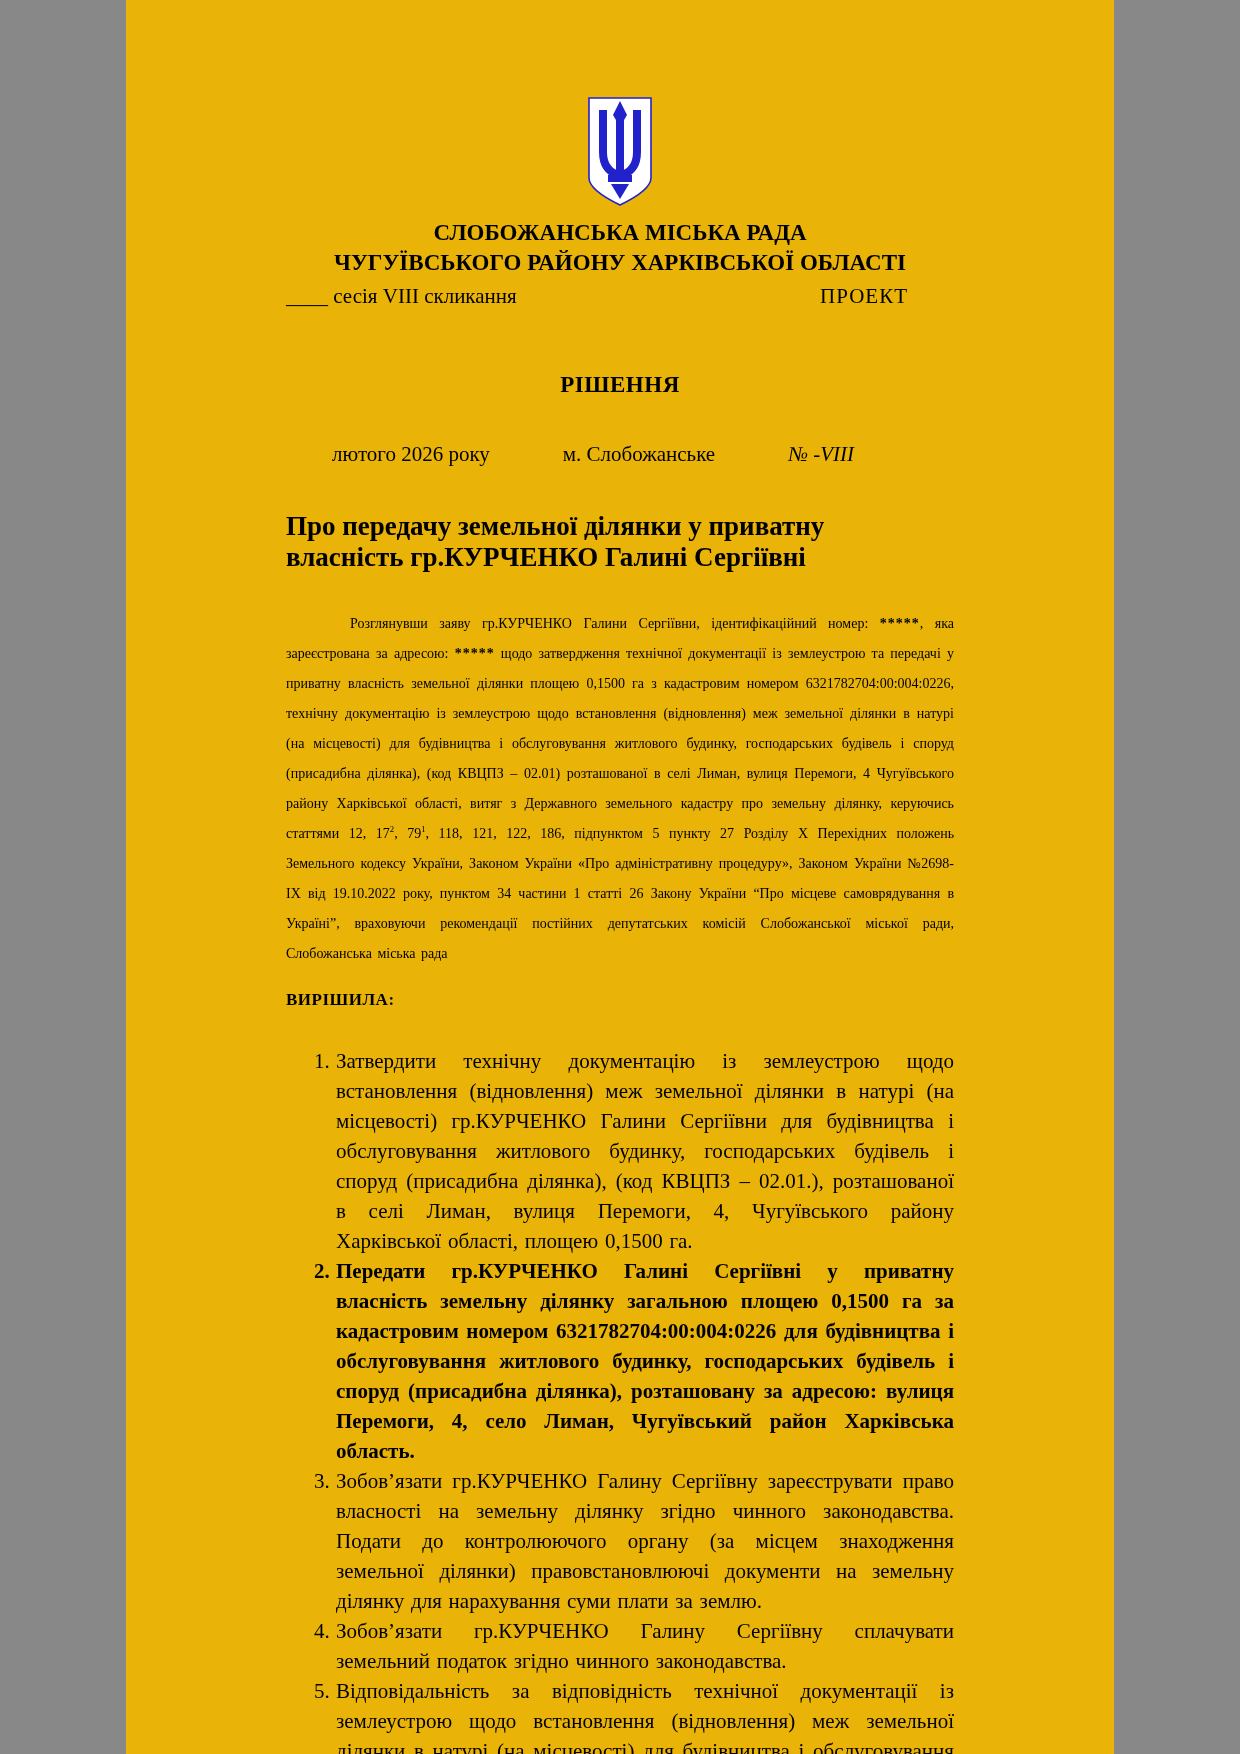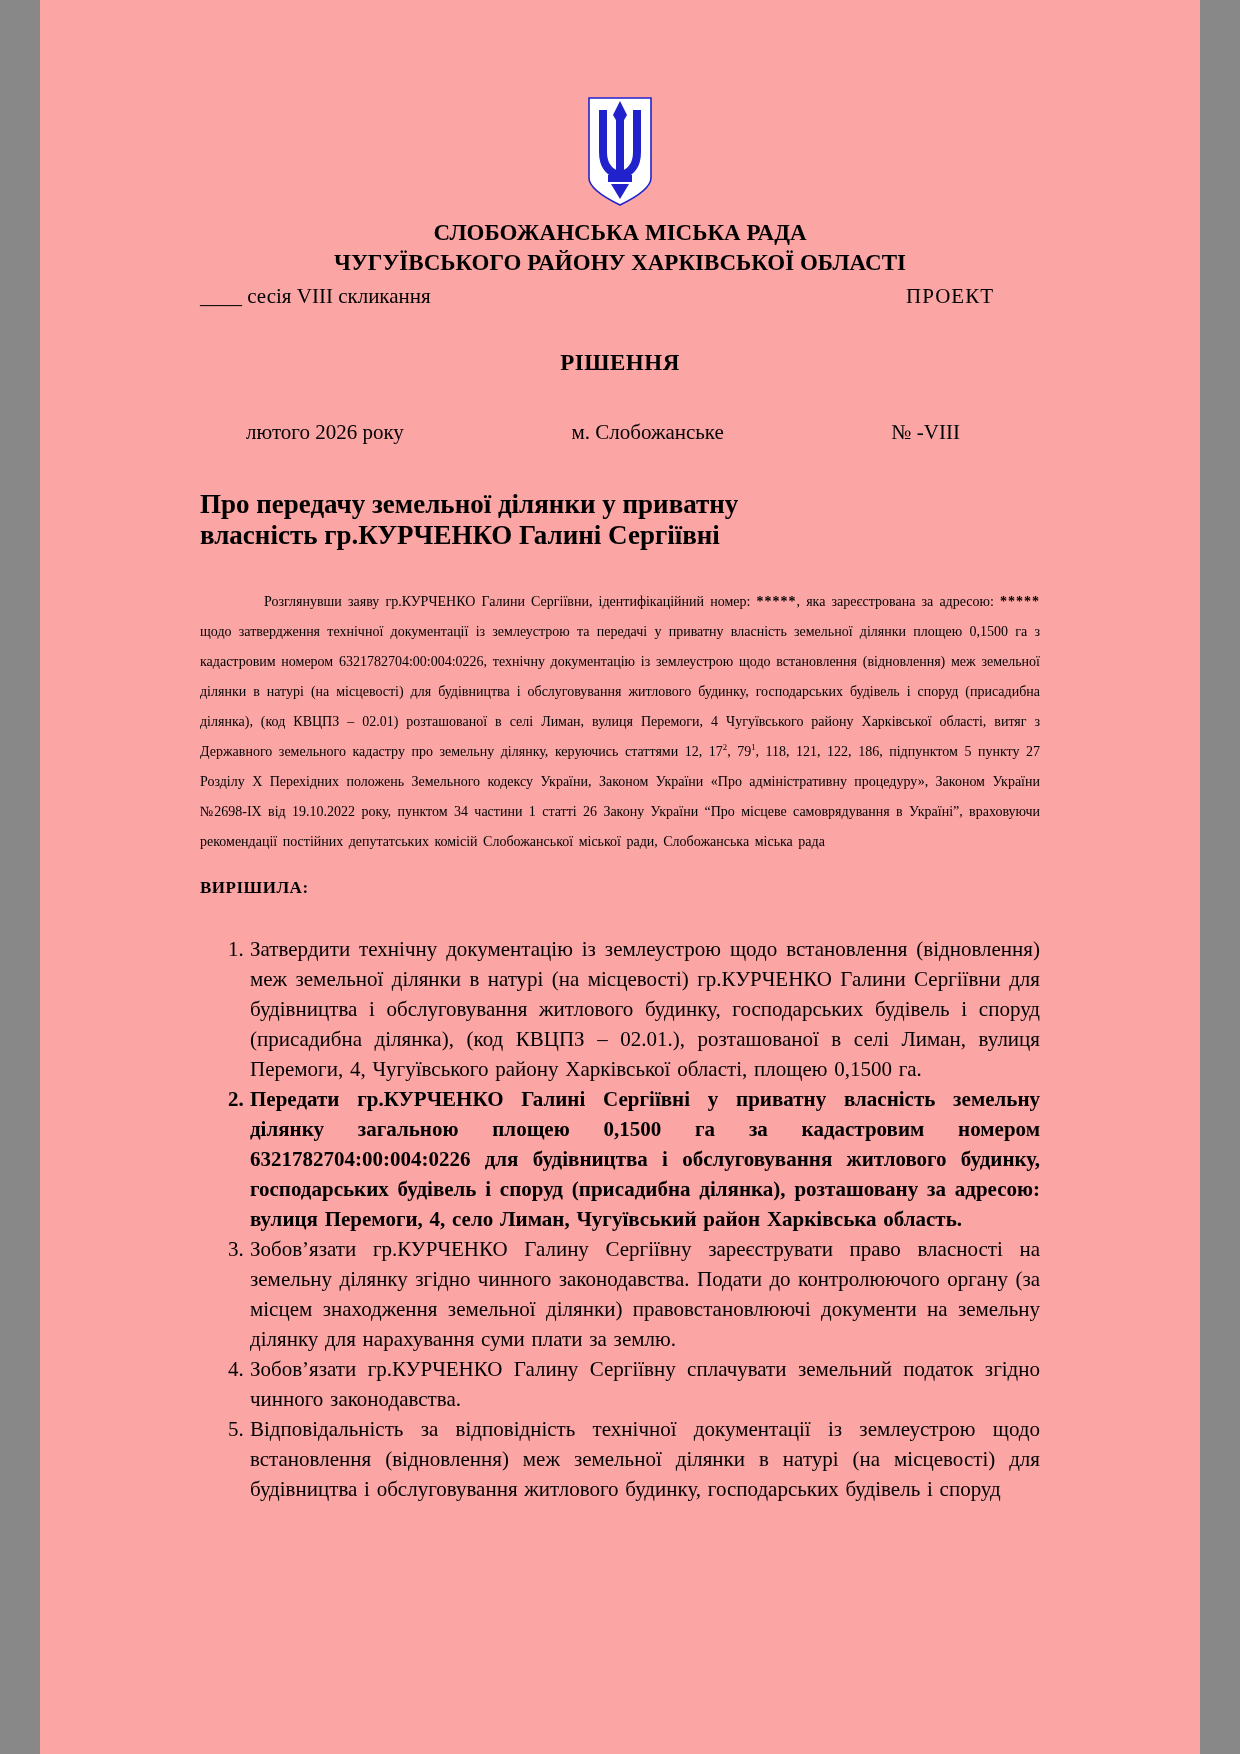--- a/index.html
+++ b/index.html
@@ -1,34 +1,34 @@
 <!DOCTYPE html>
 <html lang="uk"><head>
 <meta charset="utf-8">
 <style>
   html,body { margin:0; padding:0; background:#888; }
   .page {
-    width:1160px; height:1754px; background:#fca5a5; margin:0 auto;
+    width:988px; height:1754px; background:#eab308; margin:0 auto;
     position:relative; overflow:hidden;
     font-family:"Liberation Serif", "DejaVu Serif", serif;
     color:#000;
   }
   .content { padding:96px 160px 0 160px; }
 
   
   .emblem { width:66px; height:112px; margin:0 auto 10px auto; }
   .org { text-align:center; font-weight:bold; font-size:23px; line-height:30px; }
   .session-row { position:relative; text-align:left; font-size:21px; line-height:28px; margin-top:4px; }
   .project { position:absolute; right:46px; top:0; letter-spacing:1px; }
-  .doc-type { text-align:center; font-weight:bold; font-size:23px; margin-top:40px; letter-spacing:0.5px; }
+  .doc-type { text-align:center; font-weight:bold; font-size:23px; margin-top:62px; letter-spacing:0.5px; }
 
   .meta-row { display:flex; align-items:flex-start; font-size:21px; margin-top:44px; }
   .meta-date { margin-left:46px; }
   .meta-place { flex:1; text-align:center; }
-  .meta-num { margin-right:80px; }
+  .meta-num { margin-right:100px;font-style:italic; }
 
   .subject { margin-top:44px; font-weight:bold; font-size:27px; line-height:31px; }
 
   .intro {
     margin:36px 0 0 0; font-size:14px; line-height:30px;
     text-align:justify; text-indent:64px; word-spacing:2px;
   }
   .intro sup { font-size:0.62em; line-height:0; vertical-align:super; }
   .intro b { font-weight:bold; letter-spacing:1px; }
 

